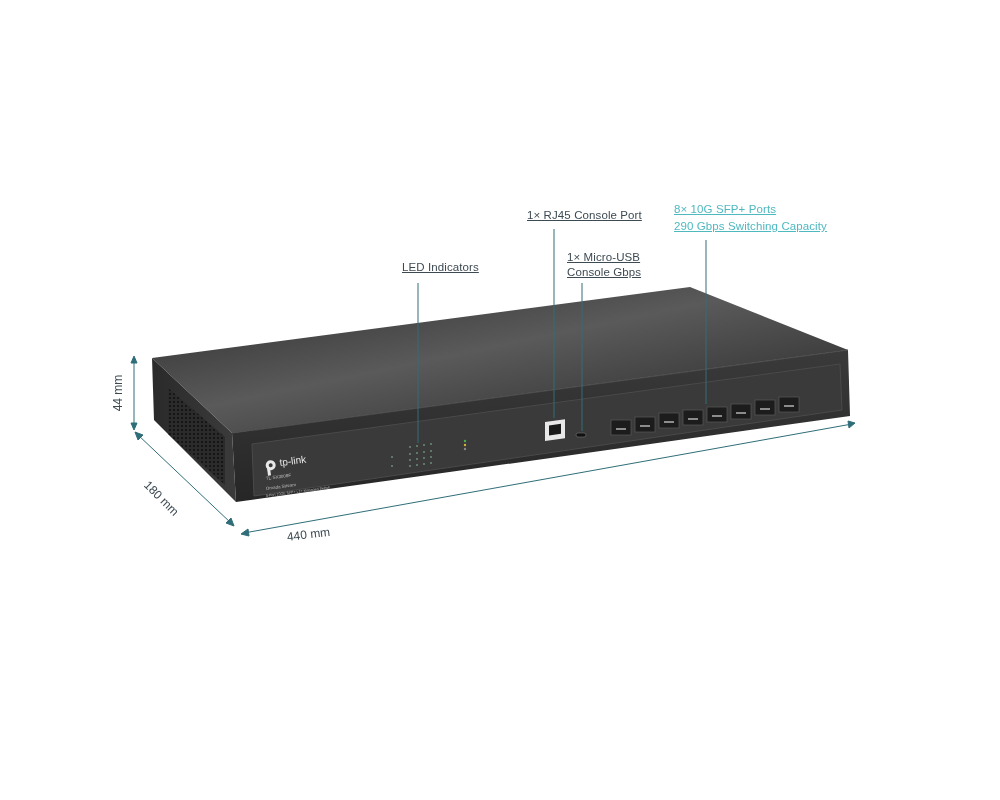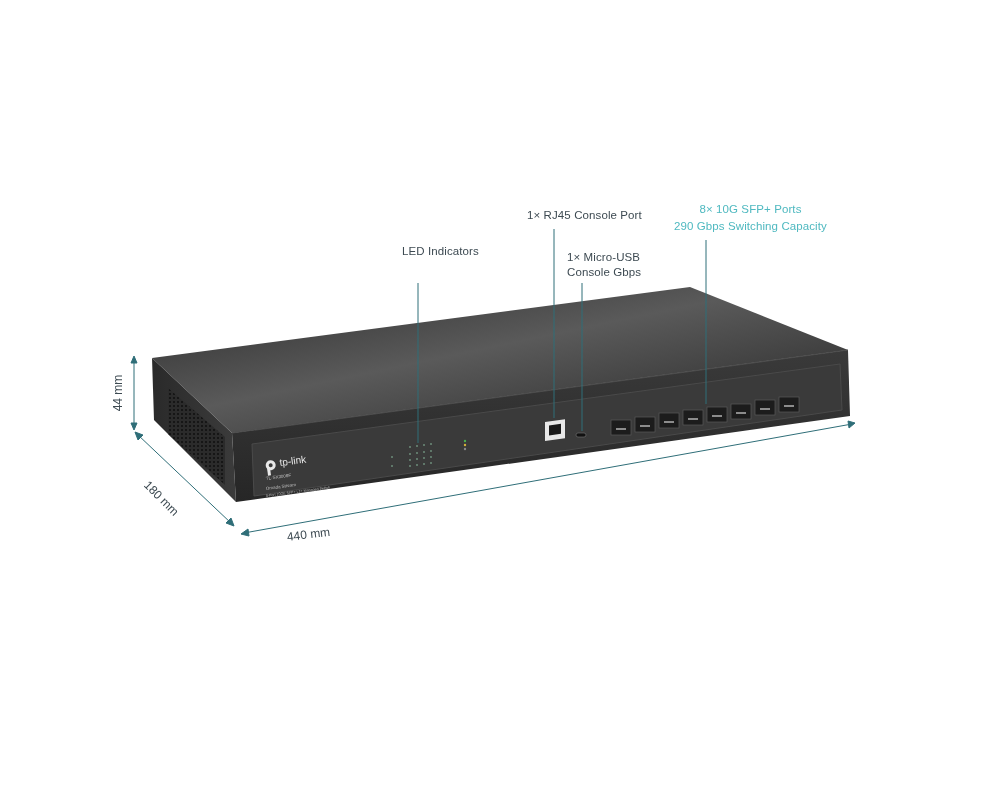--- a/index.html
+++ b/index.html
@@ -1,20 +1,20 @@
 <!DOCTYPE html>
 <html><head>
 <meta charset="utf-8">
 <style>
   html, body { margin: 0; padding: 0; background: #ffffff; }
   body { width: 1000px; height: 800px; position: relative; overflow: hidden;
          font-family: "Liberation Sans", "DejaVu Sans", sans-serif; }
   .stage { position: absolute; left: 0; top: 0; width: 1000px; height: 800px; }
   svg.product { position: absolute; left: 0; top: 0; }
-  .label { position: absolute; font-size: 11.5px; line-height: 15px; color: #3d4a52; white-space: nowrap; letter-spacing: 0.1px; }
+  .label { position: absolute; font-size: 11.5px; line-height: 15px; color: #3d4a52; white-space: nowrap; letter-spacing: 0.1px; text-decoration: underline; }
   .label.accent { color: #4fb9c0; }
   .label .line { display: block; }
   .dim { position: absolute; font-size: 12px; color: #3d4a52; white-space: nowrap; }
 </style>
 </head>
 <body>
 
 <div class="stage">
 
   <svg class="product" width="1000" height="800" viewBox="0 0 1000 800" xmlns="http://www.w3.org/2000/svg">
@@ -133,30 +133,30 @@
       <line x1="137" y1="434" x2="232" y2="524"></line>
       <polygon points="135,432 143,435 138,440"></polygon>
       <polygon points="234,526 226,523 231,518"></polygon>
 
       <line x1="244" y1="533" x2="852" y2="424"></line>
       <polygon points="241,534 248,529 249,536"></polygon>
       <polygon points="855,423 848,421 849,428"></polygon>
     </g>
   </svg>
 
-  <div class="label" style="left:402px; top:244px;text-align:center;">LED Indicators</div>
+  <div class="label" style="left:402px; top:260px;text-align:center;">LED Indicators</div>
 
   <div class="label" style="left:527px; top:208px;">1× RJ45 Console Port</div>
 
   <div class="label" style="left:567px; top:250px;">
     <span class="line">1× Micro-USB</span>
     <span class="line">Console Gbps</span>
   </div>
 
-  <div class="label accent" style="left:674px; top:201px; line-height:17px;text-align:center;">
+  <div class="label accent" style="left:674px; top:201px; line-height:17px;">
     <span class="line">8× 10G SFP+ Ports</span>
     <span class="line">290 Gbps Switching Capacity</span>
   </div>
 
   <div class="dim" style="left:100px; top:386px; transform: rotate(-90deg); transform-origin: center;">44 mm</div>
   <div class="dim" style="left:146px; top:476px; transform: rotate(45deg); transform-origin: left center;">180 mm</div>
   <div class="dim" style="left:287px; top:530px; transform: rotate(-7deg); transform-origin: left center;">440 mm</div>
 </div>
 
 </body></html>

